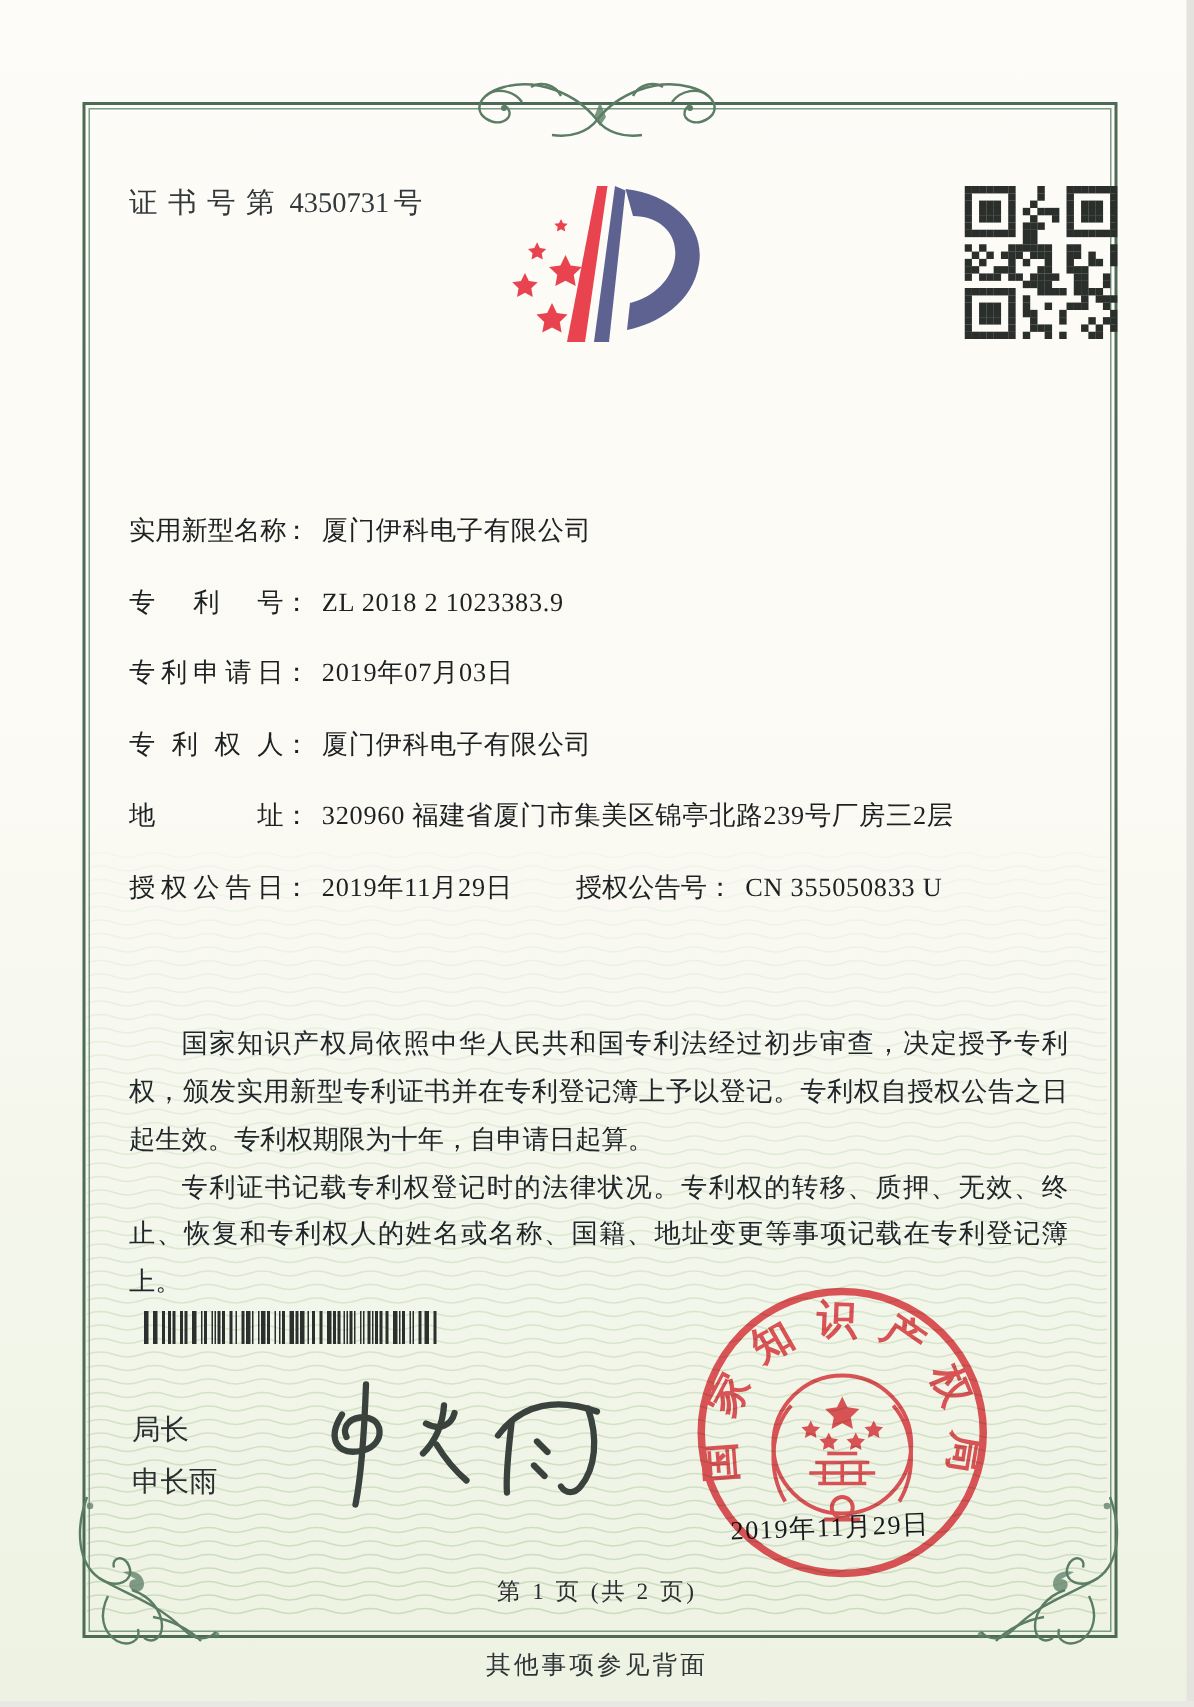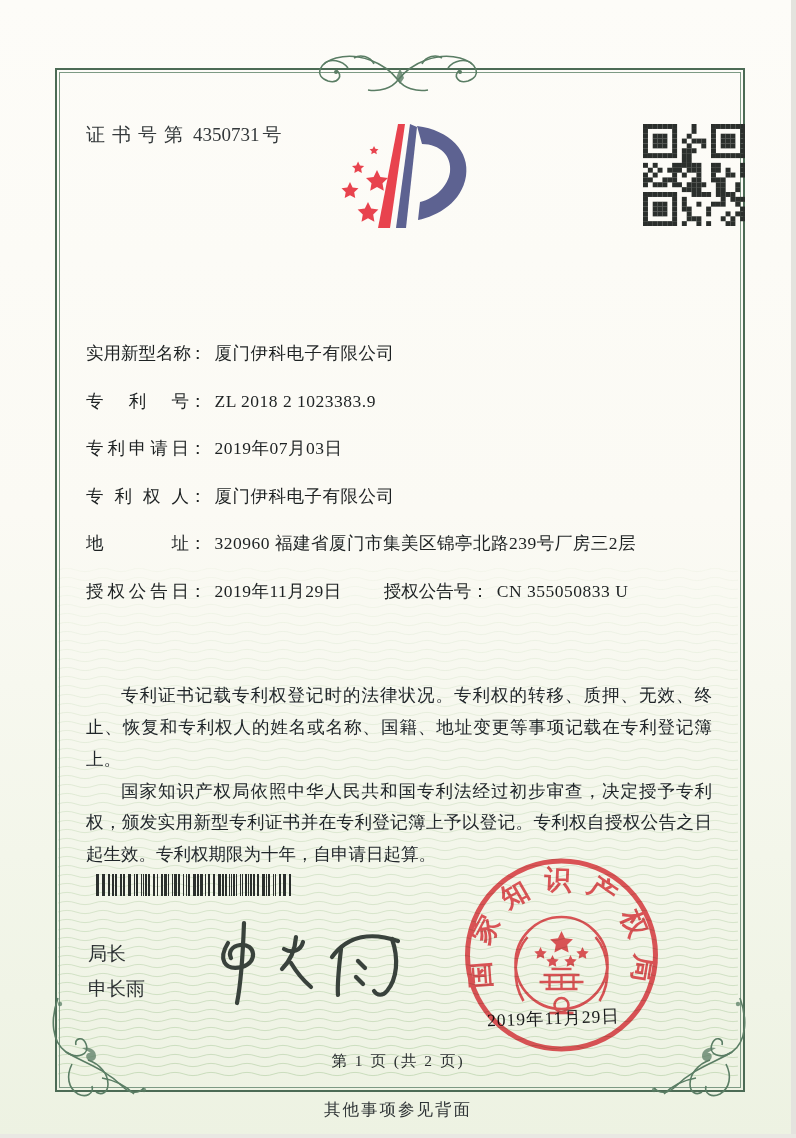--- a/index.html
+++ b/index.html
@@ -443,22 +443,22 @@
     </div>
     <div class="frow">
       <span class="flabel">地址</span><span class="fcolon">：</span><span class="fvalue">320960 福建省厦门市集美区锦亭北路239号厂房三2层</span>
     </div>
     <div class="frow">
       <span class="flabel">授权公告日</span><span class="fcolon">：</span><span class="fvalue">2019年11月29日</span><span class="fpair2"><span>授权公告号</span><span class="fcolon">：</span><span class="fvalue">CN 355050833 U</span></span>
     </div>
   </div>
 
   <div class="paras">
+    <p>国家知识产权局依照中华人民共和国专利法经过初步审查，决定授予专利权，颁发实用新型专利证书并在专利登记簿上予以登记。专利权自授权公告之日起生效。专利权期限为十年，自申请日起算。</p>
     <p>专利证书记载专利权登记时的法律状况。专利权的转移、质押、无效、终止、恢复和专利权人的姓名或名称、国籍、地址变更等事项记载在专利登记簿上。</p>
-    <p>国家知识产权局依照中华人民共和国专利法经过初步审查，决定授予专利权，颁发实用新型专利证书并在专利登记簿上予以登记。专利权自授权公告之日起生效。专利权期限为十年，自申请日起算。</p>
   </div>
 
   <div class="barcode" id="barcode">
       <i style="width: 3px;"></i>
       <s style="width: 3px;"></s>
       <i style="width: 3px;"></i>
       <s style="width: 3px;"></s>
       <i style="width: 2px;"></i>
       <s style="width: 2px;"></s>
       <i style="width: 2px;"></i>

